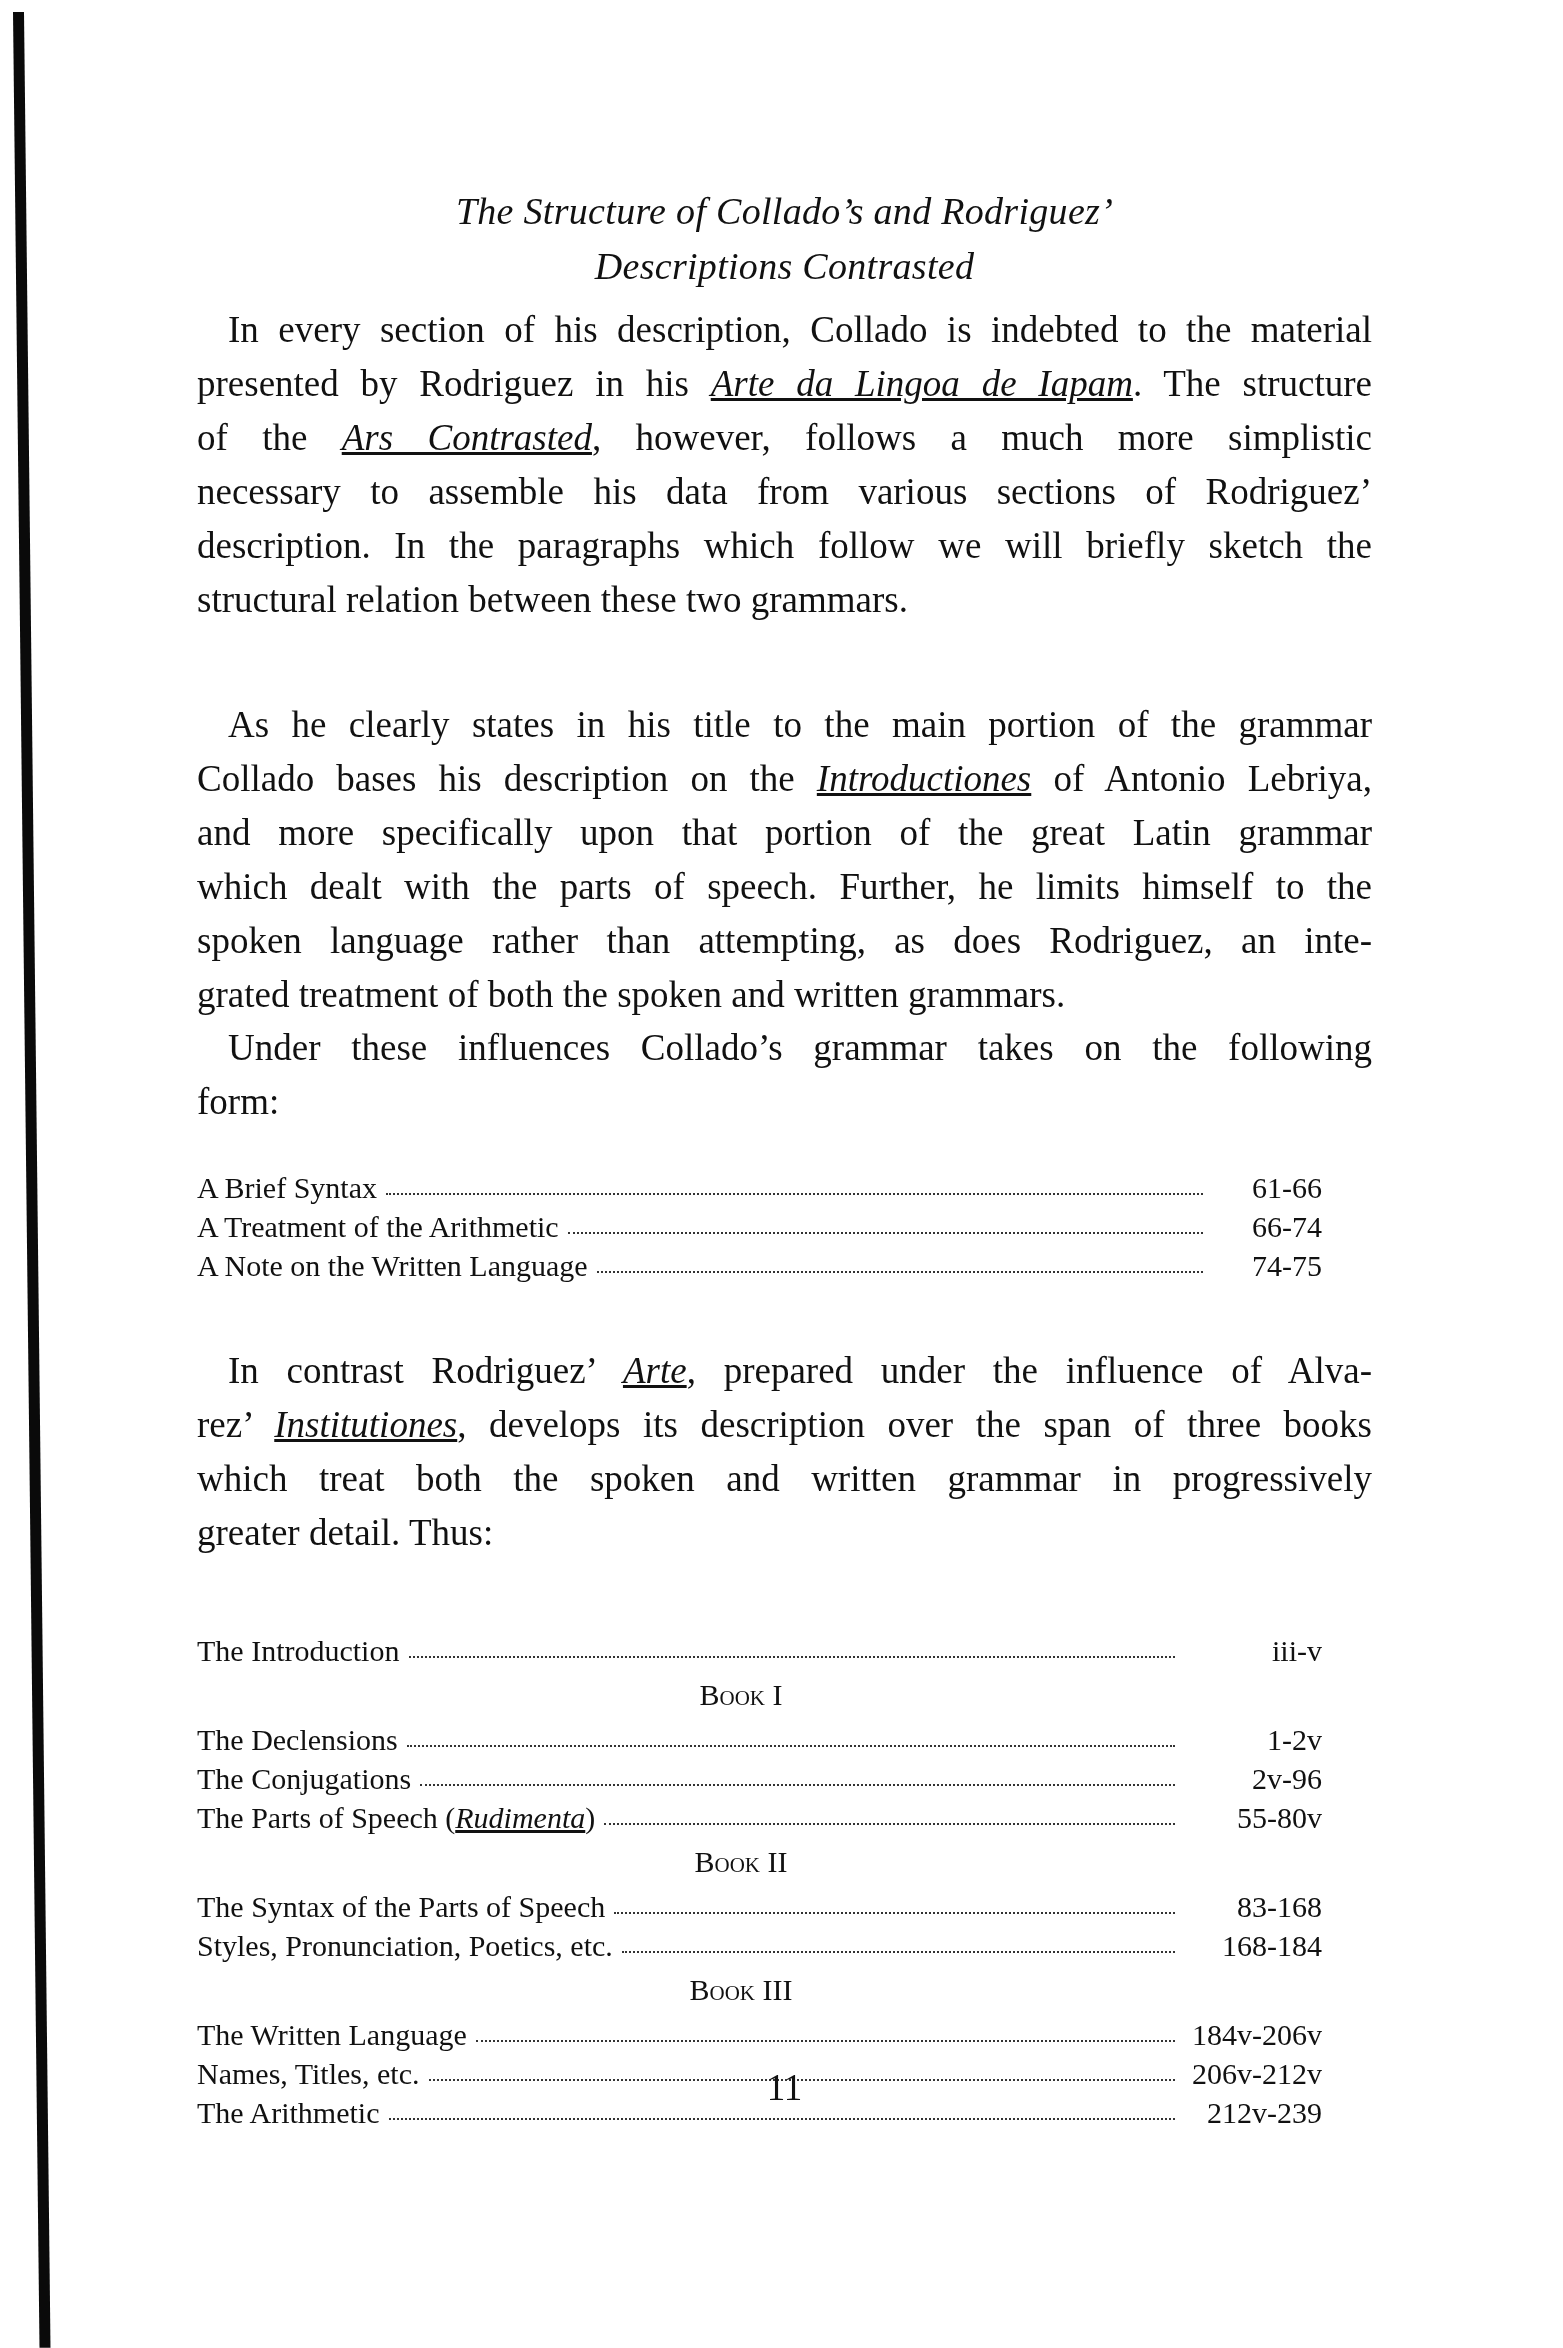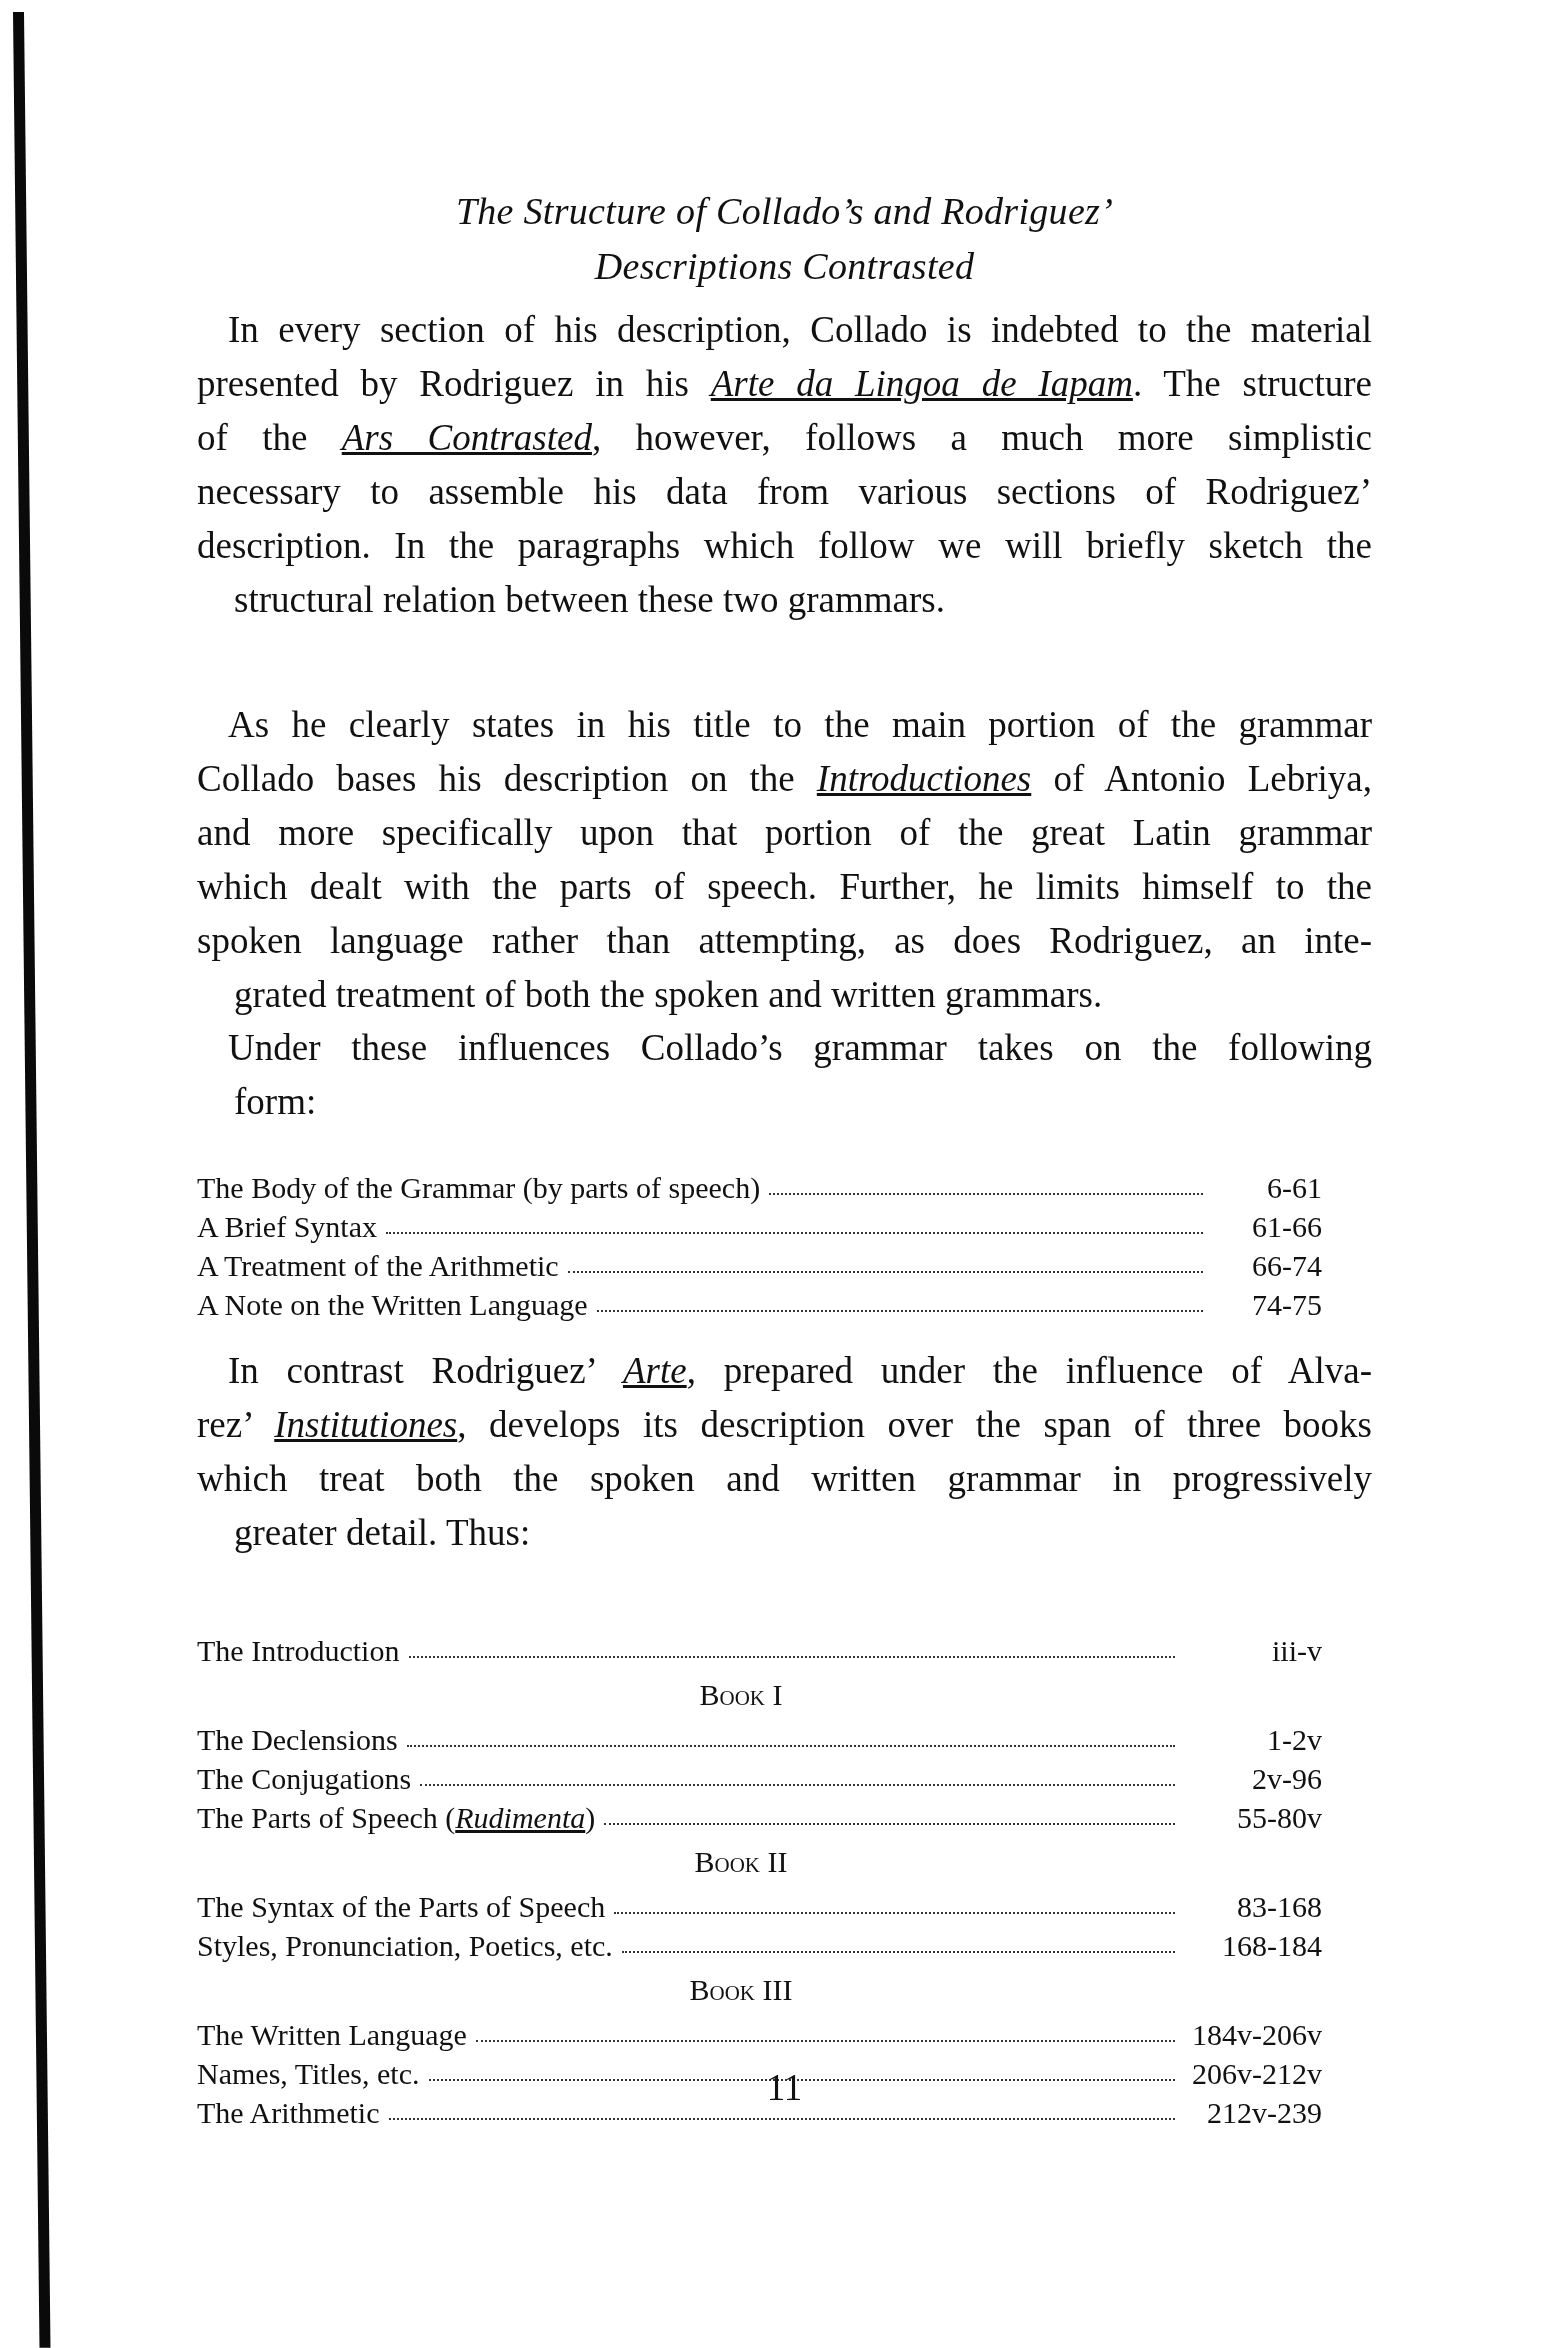--- a/index.html
+++ b/index.html
@@ -16,21 +16,21 @@
     text-align:center; font-style:italic; font-size:38px; line-height:55px;
     letter-spacing:0.3px;
     margin-top:30px;
   }
   .para {
     position:absolute; left:197px; width:1175px;
     font-size:37px; line-height:54px; text-align:justify;
     text-align-last:left; hyphens:manual;
   }
   .para .ln { display:block; text-align:justify; text-align-last:justify; white-space:nowrap; }
-  .para .ln.last { text-align-last:left;margin-left:37px; }
+  .para .ln.last { text-align-last:left; }
   .toc {
     position:absolute; left:197px; width:1125px; font-size:30px; line-height:39px;
   }
   .toc-row { display:flex; align-items:baseline; height:39px; }
   .toc-label { white-space:nowrap; flex:0 0 auto; }
   .toc-dots {
     flex:1 1 auto; margin:0 9.2px 0 9.2px; height:0;
     border-bottom:2.8px dotted #333; position:relative; top:-2.8px;
   }
   .toc-pages { flex:0 0 110px; text-align:right; white-space:nowrap; }
@@ -71,25 +71,20 @@
     <span class="ln"><span>which dealt with the parts of speech.  Further, he limits himself to the</span></span>
     <span class="ln"><span>spoken language rather than attempting, as does Rodriguez, an inte-</span></span>
     <span class="ln last"><span>grated treatment of both the spoken and written grammars.</span></span>
   </div>
 <div class="para" id="p2" style="top:1021px;">
     <span class="ln" style="padding-left: 31px;"><span>Under these influences Collado’s grammar takes on the following</span></span>
     <span class="ln last"><span>form:</span></span>
   </div>
 
 <div class="toc" id="toc1" style="top:1168px;">
-    <div class="toc-row">
-      <span class="toc-label"><span>The Body of the Grammar (by parts of speech)</span></span>
-      <span class="toc-dots"></span>
-      <span class="toc-pages">6-61</span>
-    </div>
     <div class="toc-row">
       <span class="toc-label"><span>A Brief Syntax</span></span>
       <span class="toc-dots"></span>
       <span class="toc-pages">61-66</span>
     </div>
     <div class="toc-row">
       <span class="toc-label"><span>A Treatment of the Arithmetic</span></span>
       <span class="toc-dots"></span>
       <span class="toc-pages">66-74</span>
     </div>

